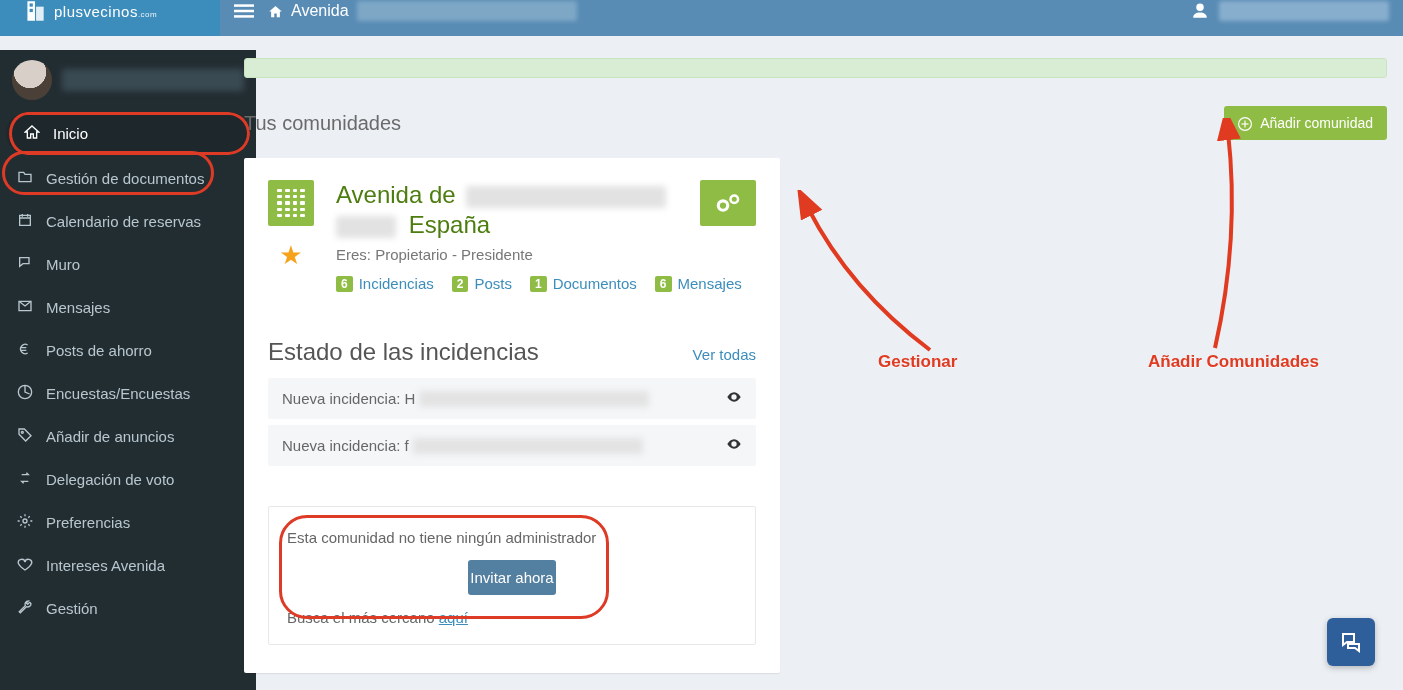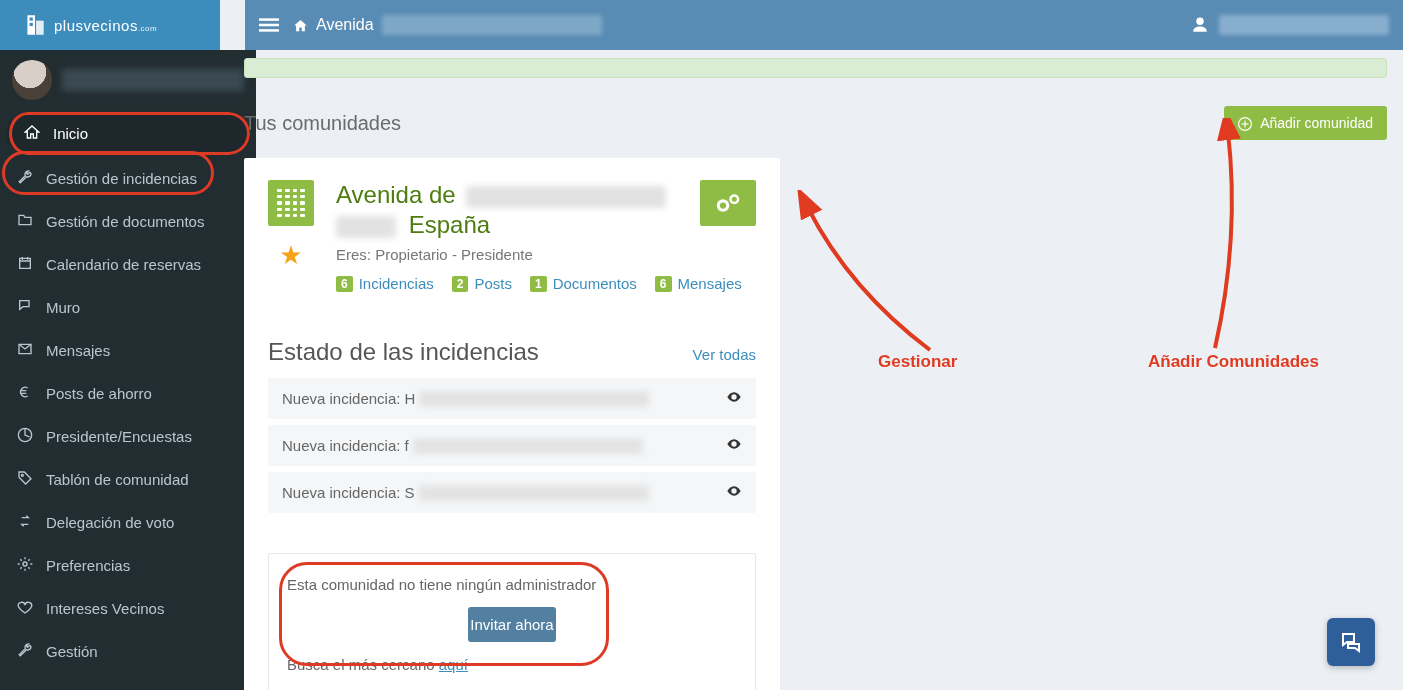--- a/index.html
+++ b/index.html
@@ -11,24 +11,23 @@
     width: 1403px;
     height: 690px;
     overflow: hidden;
     position: relative;
   }
 
   
   .topbar {
     height: 36px;
     display: flex;
-    align-items: flex-start;
+    align-items: flex-end;
     position: relative;
     z-index: 5;
-    gap: 25px;
   }
   .topbar .logo-area {
     width: 220px;
     height: 50px;
     background: #3c8dbc;
     color: #fff;
     display: flex;
     align-items: center;
     padding-left: 22px;
     gap: 6px;
@@ -318,26 +317,20 @@
   </div>
   <ul id="side-menu">
       <li class="active">
         <span class="sico"><svg width="16" height="16" viewBox="0 0 24 24" fill="none" stroke="currentColor" stroke-width="2">
             <path d="M12 3l10 9h-3v9h-5v-6H10v6H5v-9H2z"></path>
           </svg></span>
         <span>Inicio</span>
       </li>
       <li>
         <span class="sico"><svg width="16" height="16" viewBox="0 0 24 24" fill="none" stroke="currentColor" stroke-width="2">
-            <path d="M21 7a5 5 0 01-6.9 4.6L5 20.7 3.3 19l9.1-9.1A5 5 0 0117 3l-3 3 2 2 3-3c.7.6 1.3 1.3 2 2z"></path>
-          </svg></span>
-        <span>Gestión de incidencias</span>
-      </li>
-      <li>
-        <span class="sico"><svg width="16" height="16" viewBox="0 0 24 24" fill="none" stroke="currentColor" stroke-width="2">
             <path d="M3 5h7l2 3h9v11H3z"></path>
           </svg></span>
         <span>Gestión de documentos</span>
       </li>
       <li>
         <span class="sico"><svg width="16" height="16" viewBox="0 0 24 24" fill="none" stroke="currentColor" stroke-width="2">
             <path d="M4 5h16v15H4zM4 9h16M8 3v4M16 3v4"></path>
           </svg></span>
         <span>Calendario de reservas</span>
       </li>
@@ -357,47 +350,47 @@
       <li>
         <span class="sico"><svg width="16" height="16" viewBox="0 0 24 24" fill="none" stroke="currentColor" stroke-width="2">
             <path d="M16 6a7 7 0 100 12M5 10h9M5 14h9"></path>
           </svg></span>
         <span>Posts de ahorro</span>
       </li>
       <li>
         <span class="sico"><svg width="16" height="16" viewBox="0 0 24 24" fill="none" stroke="currentColor" stroke-width="2">
             <path d="M12 2a10 10 0 100 20 10 10 0 000-20zM12 2v10l7 3"></path>
           </svg></span>
-        <span>Presidente/Encuestas</span>
+        <span>Encuestas/Encuestas</span>
       </li>
       <li>
         <span class="sico"><svg width="16" height="16" viewBox="0 0 24 24" fill="none" stroke="currentColor" stroke-width="2">
             <path d="M3 3h8l10 10-8 8L3 11z"></path>
             <circle cx="8" cy="8" r="1.5"></circle>
           </svg></span>
-        <span>Tablón de comunidad</span>
+        <span>Añadir de anuncios</span>
       </li>
       <li>
         <span class="sico"><svg width="16" height="16" viewBox="0 0 24 24" fill="none" stroke="currentColor" stroke-width="2">
             <path d="M7 7h10l-3-3M17 17H7l3 3"></path>
           </svg></span>
         <span>Delegación de voto</span>
       </li>
       <li>
         <span class="sico"><svg width="16" height="16" viewBox="0 0 24 24" fill="none" stroke="currentColor" stroke-width="2">
             <circle cx="12" cy="12" r="3"></circle>
             <path d="M12 2v3M12 19v3M4 12H1M23 12h-3M5 5l2 2M17 17l2 2M19 5l-2 2M7 17l-2 2"></path>
           </svg></span>
         <span>Preferencias</span>
       </li>
       <li>
         <span class="sico"><svg width="16" height="16" viewBox="0 0 24 24" fill="none" stroke="currentColor" stroke-width="2">
             <path d="M12 21s-8-5-10-10a5 5 0 0110-2 5 5 0 0110 2c-2 5-10 10-10 10z"></path>
           </svg></span>
-        <span>Intereses Vecinos</span>
+        <span>Intereses Avenida</span>
       </li>
       <li>
         <span class="sico"><svg width="16" height="16" viewBox="0 0 24 24" fill="none" stroke="currentColor" stroke-width="2">
             <path d="M21 7a5 5 0 01-6.9 4.6L5 20.7 3.3 19l9.1-9.1A5 5 0 0117 3l-3 3 2 2 3-3c.7.6 1.3 1.3 2 2z"></path>
           </svg></span>
         <span>Gestión</span>
       </li>
     </ul>
   <div class="inicio-ring"></div>
 </div>
@@ -500,27 +493,20 @@
                 <path d="M12 5c-6 0-10 7-10 7s4 7 10 7 10-7 10-7-4-7-10-7zm0 11a4 4 0 110-8 4 4 0 010 8z"></path>
               </svg></span>
           </div>
           <div class="inc-row">
             <span>Nueva incidencia: f</span>
             <span class="blur"></span>
             <span class="eye"><svg width="16" height="16" viewBox="0 0 24 24" fill="#333">
                 <path d="M12 5c-6 0-10 7-10 7s4 7 10 7 10-7 10-7-4-7-10-7zm0 11a4 4 0 110-8 4 4 0 010 8z"></path>
               </svg></span>
           </div>
-          <div class="inc-row">
-            <span>Nueva incidencia: S</span>
-            <span class="blur"></span>
-            <span class="eye"><svg width="16" height="16" viewBox="0 0 24 24" fill="#333">
-                <path d="M12 5c-6 0-10 7-10 7s4 7 10 7 10-7 10-7-4-7-10-7zm0 11a4 4 0 110-8 4 4 0 010 8z"></path>
-              </svg></span>
-          </div>
         </div>
     </div>
 
     <div class="invite-box">
       <div class="invite-ring"></div>
       <div class="invite-text">Esta comunidad no tiene ningún administrador</div>
       <button class="btn-invite">Invitar ahora</button>
       <div class="invite-footer">
         <span>Busca el más cercano </span><a>aquí</a>
       </div>

